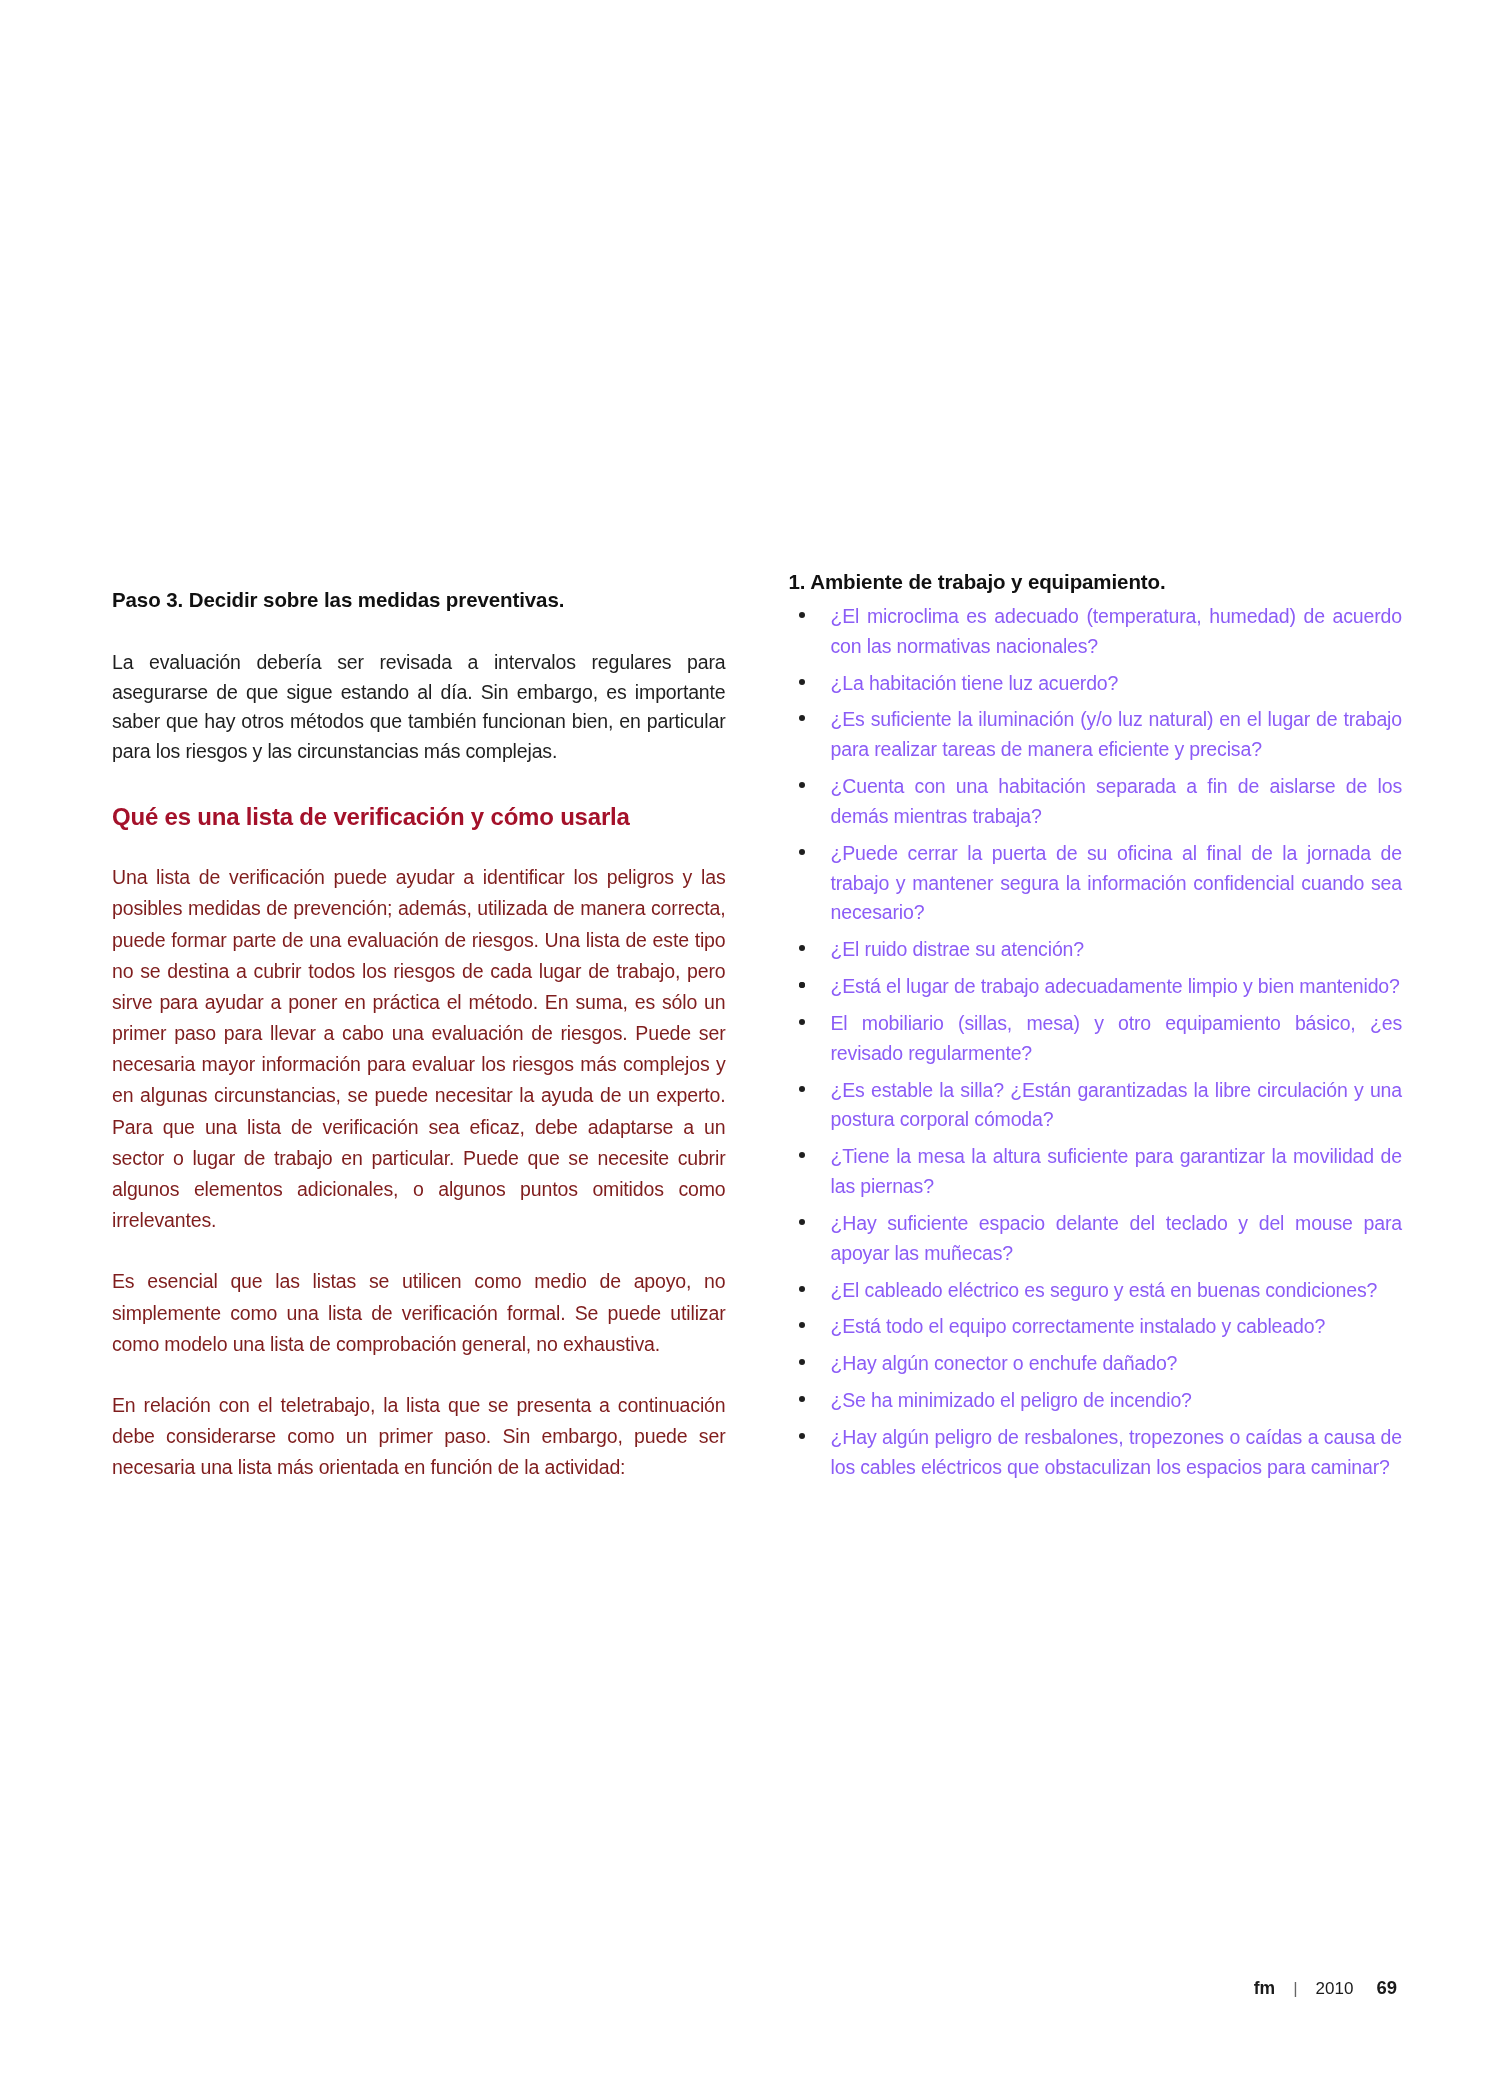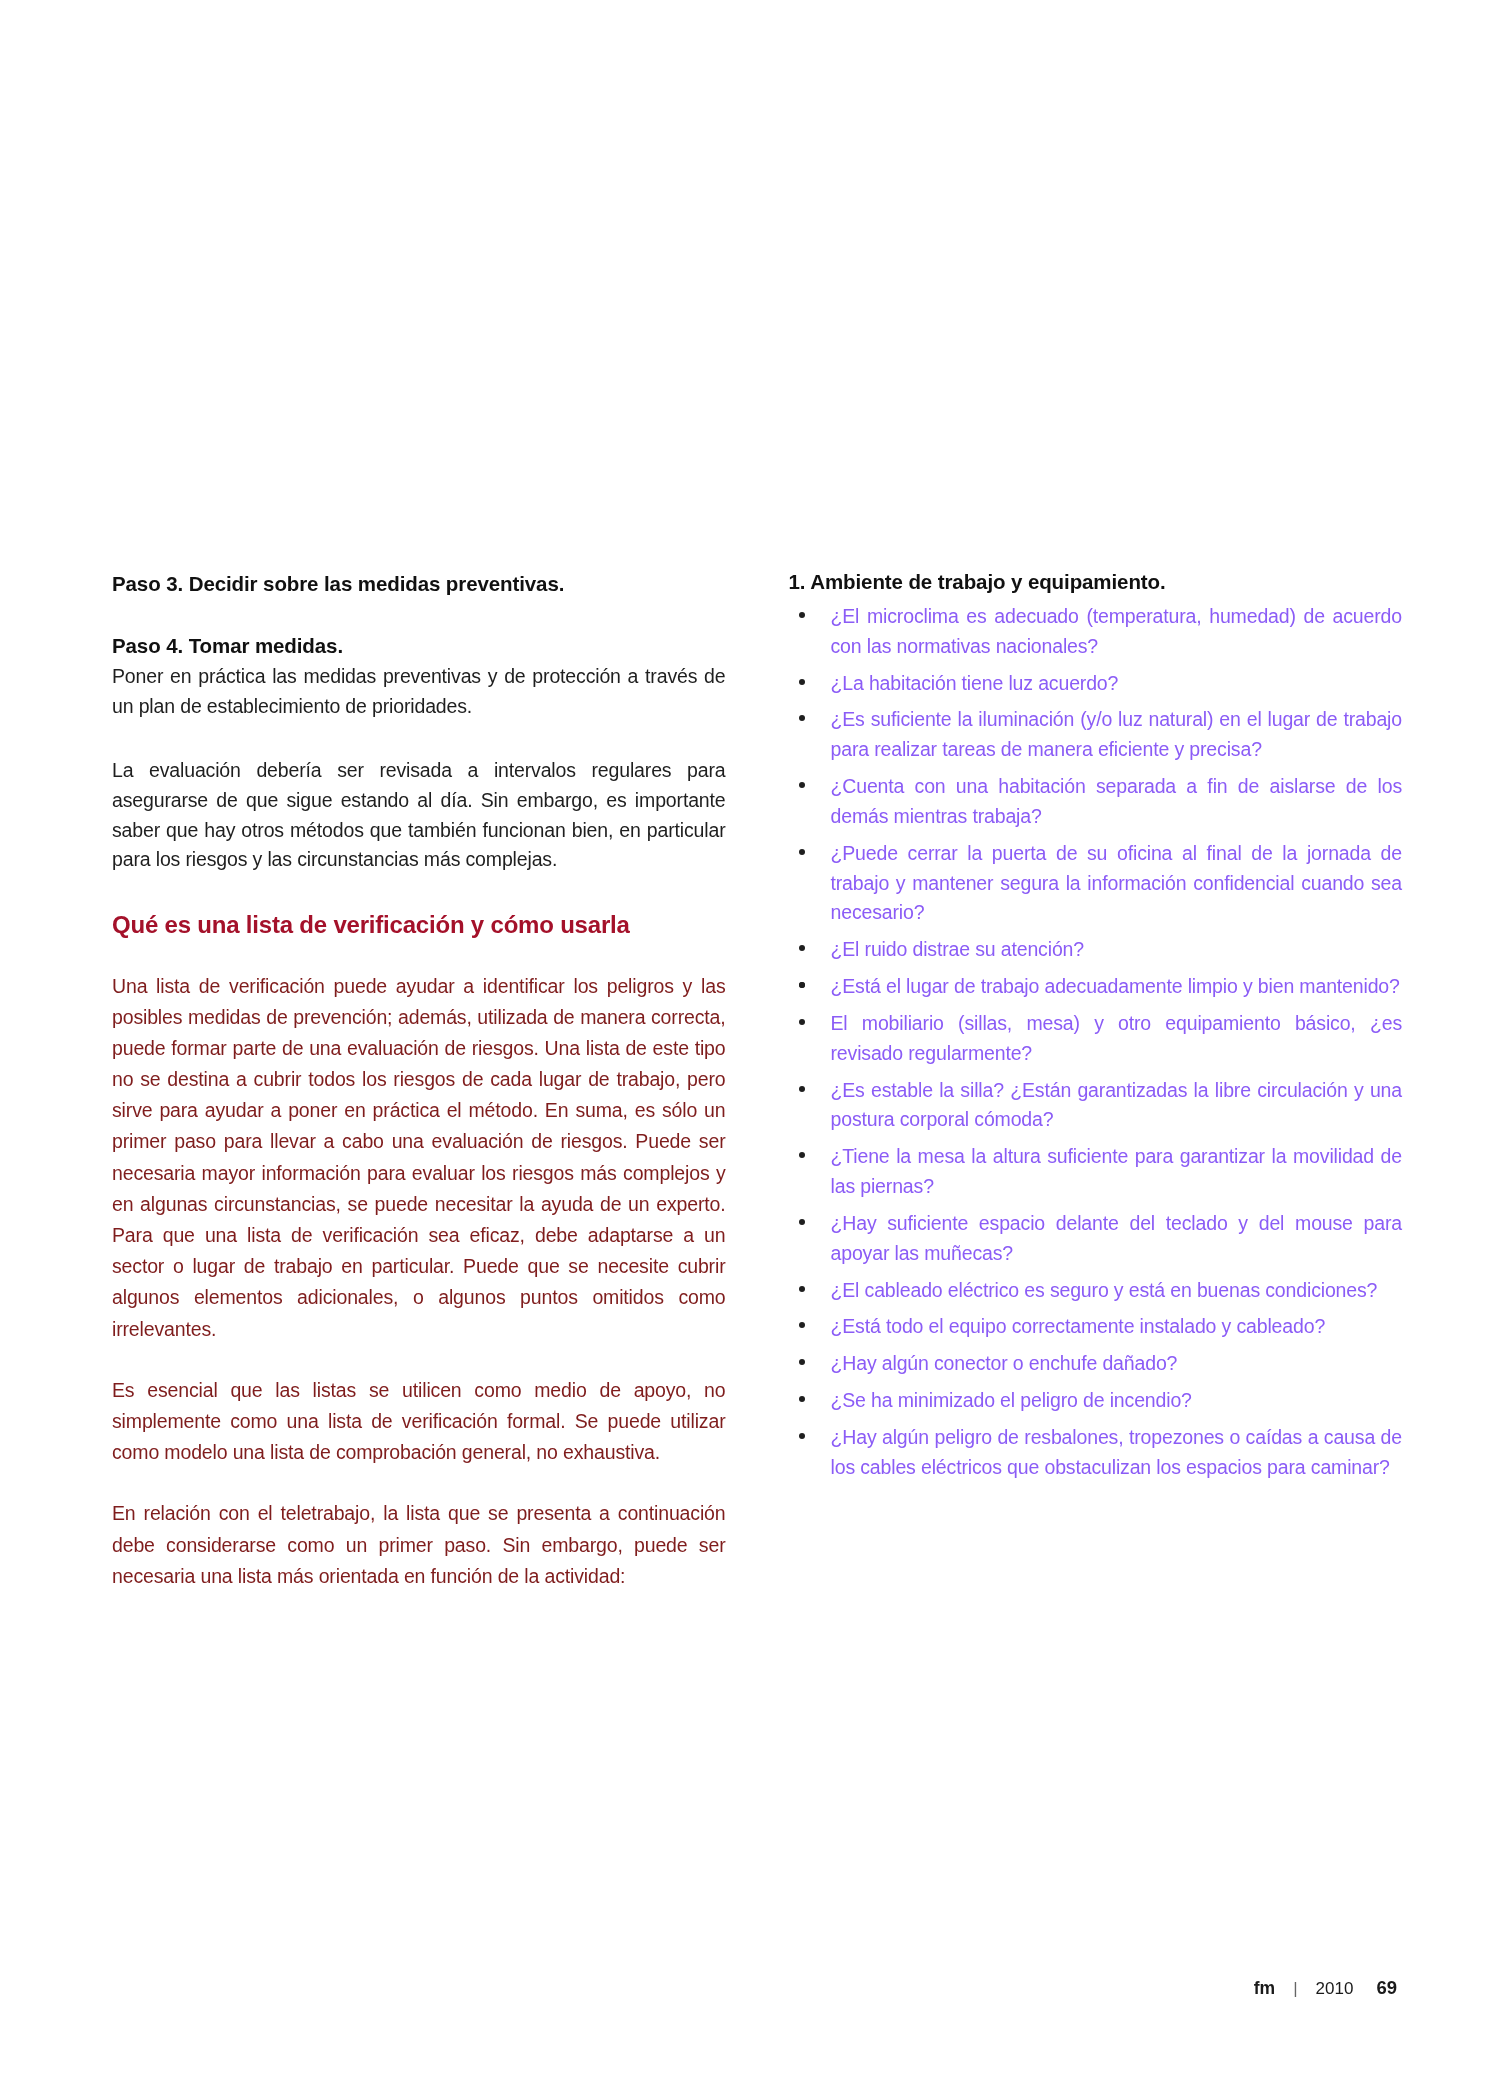--- a/index.html
+++ b/index.html
@@ -26,21 +26,21 @@
     left: 112px;
     top: 570px;
     width: 1290px;
     display: flex;
     flex-direction: row;
     gap: 63px;
   }
   .col {
     width: 614px;
   }
-  .col-left { width: 614px; }
+  .col-left { width: 614px; margin-top: 16px; }
   .col-right { width: 614px; }
 
   .h-bold {
     font-size: 20.5px;
     font-weight: bold;
     color: #111111;
     margin: 0 0 3px 0;
     line-height: 1.35;
     letter-spacing: -0.1px;
   }
@@ -139,24 +139,20 @@
 <div class="page">
 
   <div class="columns">
 
     <div class="col col-left">
 
       <div class="block">
         <div class="h-bold">Paso 3. Decidir sobre las medidas preventivas.</div>
       </div>
 
-      <div class="block">
-        <div class="h-bold">Paso 4. Tomar medidas.</div>
-        <p class="body">Poner en práctica las medidas preventivas y de protección a través de un plan de establecimiento de prioridades.</p>
-      </div>
 
       <div class="block">
         <p class="body">La evaluación debería ser revisada a intervalos regulares para asegurarse de que sigue estando al día. Sin embargo, es importante saber que hay otros métodos que también funcionan bien, en particular para los riesgos y las circunstancias más complejas.</p>
       </div>
 
       <h2 class="section-title">Qué es una lista de verificación y cómo usarla</h2>
 
       <p class="para">Una lista de verificación puede ayudar a identificar los peligros y las posibles medidas de prevención; además, utilizada de manera correcta, puede formar parte de una evaluación de riesgos. Una lista de este tipo no se destina a cubrir todos los riesgos de cada lugar de trabajo, pero sirve para ayudar a poner en práctica el método. En suma, es sólo un primer paso para llevar a cabo una evaluación de riesgos. Puede ser necesaria mayor información para evaluar los riesgos más complejos y en algunas circunstancias, se puede necesitar la ayuda de un experto. Para que una lista de verificación sea eficaz, debe adaptarse a un sector o lugar de trabajo en particular. Puede que se necesite cubrir algunos elementos adicionales, o algunos puntos omitidos como irrelevantes.</p>
       <p class="para">Es esencial que las listas se utilicen como medio de apoyo, no simplemente como una lista de verificación formal. Se puede utilizar como modelo una lista de comprobación general, no exhaustiva.</p>
       <p class="para">En relación con el teletrabajo, la lista que se presenta a continuación debe considerarse como un primer paso. Sin embargo, puede ser necesaria una lista más orientada en función de la actividad:</p>

